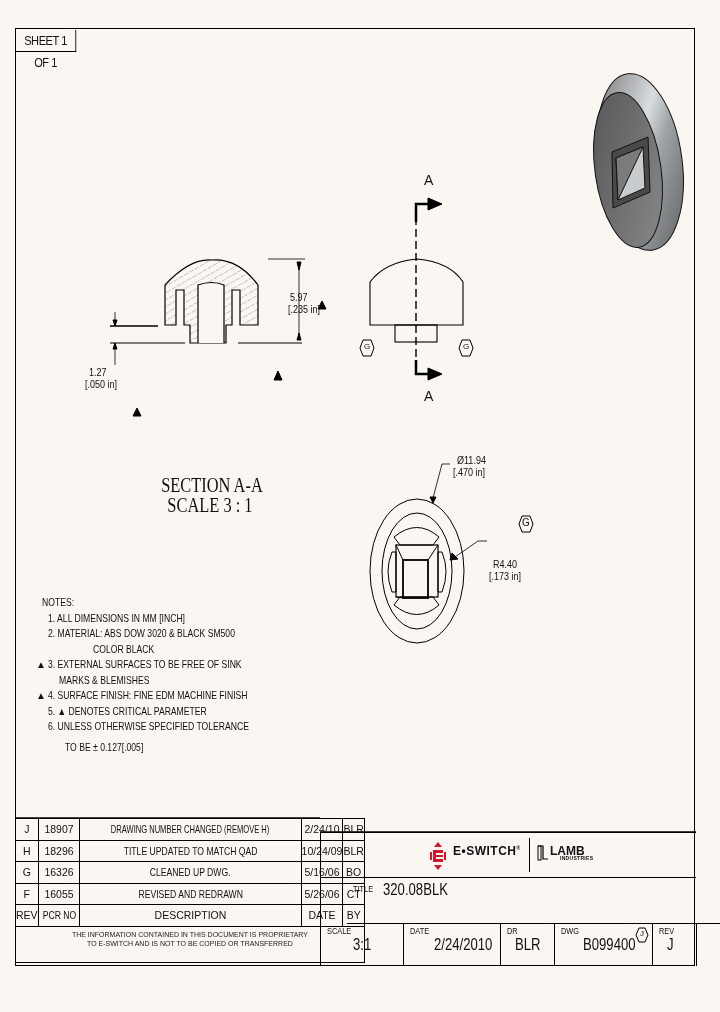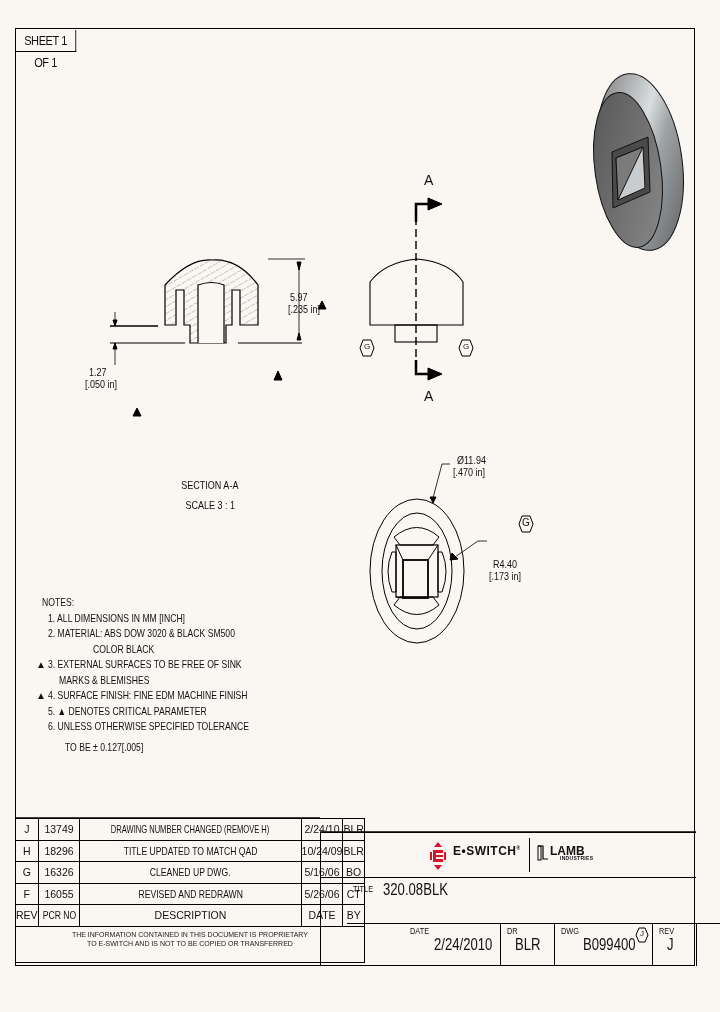--- a/index.html
+++ b/index.html
@@ -10,21 +10,21 @@
     color: #111;
   }
   .abs { position: absolute; }
   .frame { position: absolute; left: 15px; top: 28px; width: 680px; height: 938px; border: 1.5px solid #000; box-sizing: border-box; }
   .sheet-box { position: absolute; left: 15px; top: 30px; width: 72px; height: 22px; border: 1.2px solid #000; box-sizing: border-box; border-top: none; font-size: 13px; line-height: 22px; text-align: center; letter-spacing: -0.5px; transform: scaleX(0.85); transform-origin: left; }
   .sheet-box span { display: inline-block; }
   .narrow { transform: scaleX(0.82); transform-origin: left center; display: inline-block; white-space: nowrap; }
   .narrow-c { transform: scaleX(0.82); transform-origin: center center; display: inline-block; white-space: nowrap; }
   svg.drawing { position: absolute; left: 0; top: 0; }
   .dim-text { font-size: 11px; line-height: 12px; color: #111; }
-  .section-label { font-size: 11px; line-height: 20px; text-align: center; }
+  .section-label { font-size: 20px; line-height: 20px; text-align: center; font-family: Liberation Serif, serif; }
   .notes { font-size: 10.5px; line-height: 15.5px; }
   .notes .row { white-space: nowrap; }
 
   
   .rev-table { position: absolute; left: 15px; top: 818px; width: 305px; border-collapse: collapse; font-size: 10.5px; }
   .rev-table td { border: 1px solid #000; height: 20.5px; padding: 0; text-align: center; white-space: nowrap; overflow: hidden; }
   .rev-table .prop td { height: 32px; font-size: 7px; line-height: 9px; color: #222; }
 
   
   .tb { position: absolute; left: 320px; top: 832px; width: 376px; height: 134px; border-left: 1.5px solid #000; box-sizing: border-box; }
@@ -182,21 +182,21 @@
   <colgroup>
       <col style="width:22px">
       <col style="width:39px">
       <col style="width:166px">
       <col style="width:44px">
       <col style="width:34px">
     </colgroup>
   <tbody>
       <tr>
     <td>J</td>
-    <td>13749</td>
+    <td>18907</td>
     <td><span class="narrow-c" style="transform:scaleX(0.72);">DRAWING NUMBER CHANGED (REMOVE H)</span></td>
     <td>2/24/10</td>
     <td>BLR</td>
   </tr>
   <tr>
     <td>H</td>
     <td>18296</td>
     <td><span class="narrow-c">TITLE UPDATED TO MATCH QAD</span></td>
     <td>10/24/09</td>
     <td>BLR</td>
@@ -251,20 +251,24 @@
     <div class="lamb" style="left:229px;">
       <span>LAMB</span>
       <small>INDUSTRIES</small>
     </div>
   </div>
   <div class="tb-title">
     <span class="abs narrow" style="left:6px; top:6px; font-size:9px;">TITLE</span>
     <span class="abs narrow" style="left:36px; top:3px; font-size:16px;">320.08BLK</span>
   </div>
   <div class="tb-cells">
+    <div class="tb-cell" style="left:0; width:83px;">
+      <span class="cell-label narrow">SCALE</span>
+      <span class="cell-value narrow" style="left:32px; top:12px;">3:1</span>
+    </div>
     <div class="tb-cell" style="left:83px; width:97px;">
       <span class="cell-label narrow">DATE</span>
       <span class="cell-value narrow" style="left:30px; top:12px;">2/24/2010</span>
     </div>
     <div class="tb-cell" style="left:180px; width:54px;">
       <span class="cell-label narrow">DR</span>
       <span class="cell-value narrow" style="left:14px; top:12px;">BLR</span>
     </div>
     <div class="tb-cell" style="left:234px; width:98px;">
       <span class="cell-label narrow">DWG</span>

